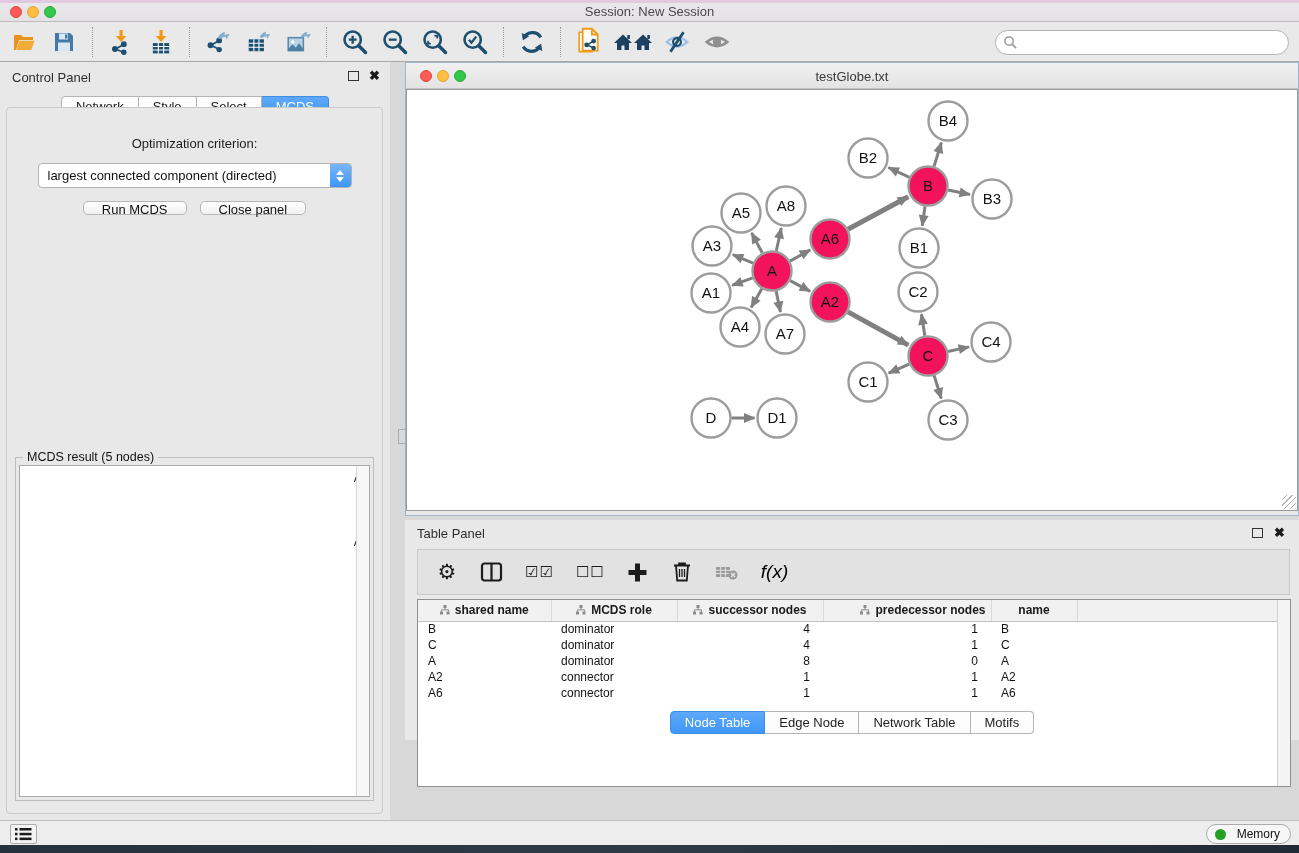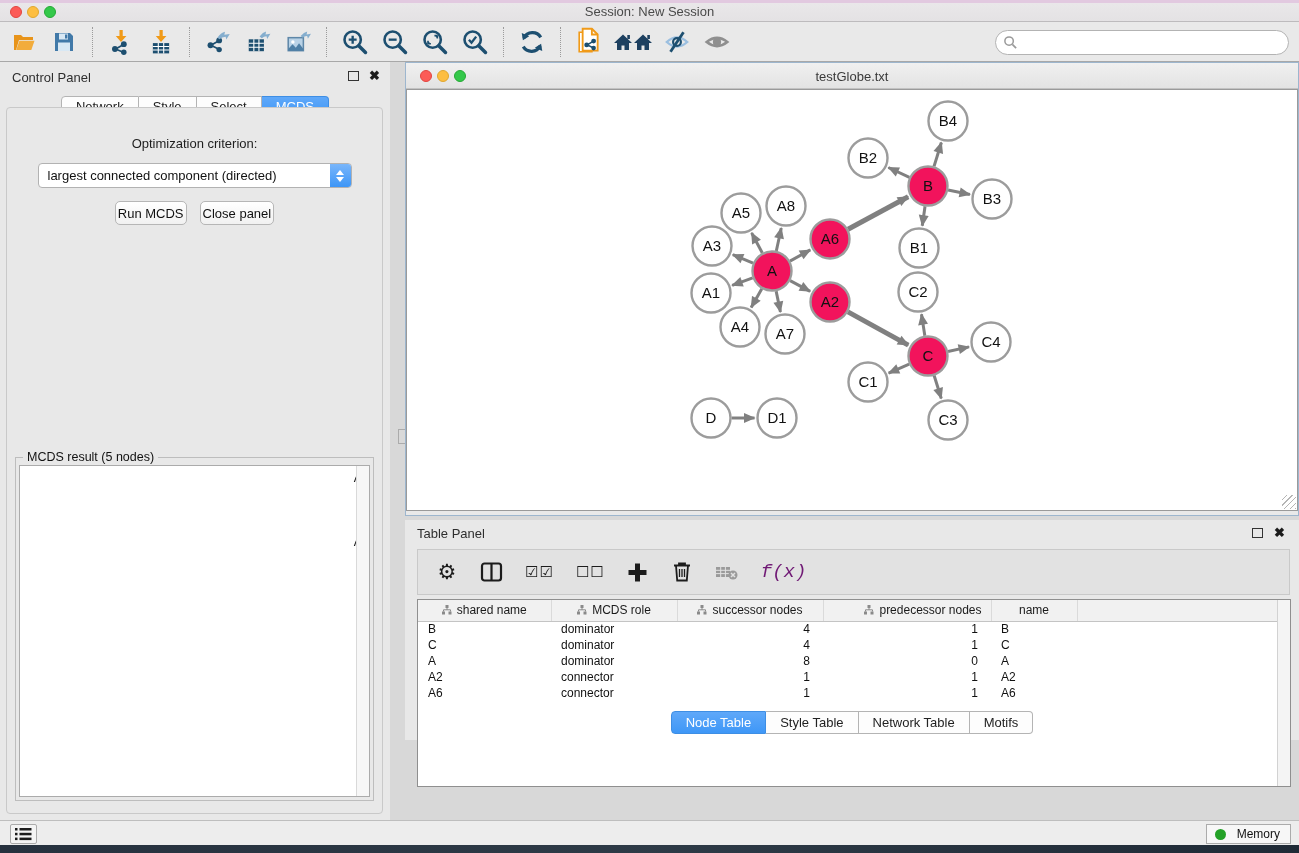--- a/index.html
+++ b/index.html
@@ -45,21 +45,21 @@
   .opt-label { margin-top:28px; text-align:center; font-size:13px; color:#1E1E1E; }
   .dropdown { position:relative; width:314px; height:25px; margin:12px auto 0 auto; background:#FFF;
     border:1px solid #B2B2B2; border-radius:4px; }
   .dropdown .dd-value { display:block; line-height:23px; padding-left:9px; font-size:13px; color:#111;
     white-space:nowrap; overflow:hidden; }
   .dd-stepper { position:absolute; right:0; top:0; width:21px; height:23px; border-radius:0 3px 3px 0;
     background:linear-gradient(#79B6FB,#3D96F7); display:flex; flex-direction:column; align-items:center; justify-content:center; gap:2px; }
   .dd-up { width:0; height:0; border-left:4px solid transparent; border-right:4px solid transparent; border-bottom:5px solid #FFF; }
   .dd-down { width:0; height:0; border-left:4px solid transparent; border-right:4px solid transparent; border-top:5px solid #FFF; }
   .cp-buttons { display:flex; justify-content:center; gap:13px; margin-top:13px; }
-  .btn { height:24px; padding:0 2px; font-size:13px; color:#111; background:linear-gradient(#FFFFFF,#F1F1F1);
+  .btn { height:14px; padding:0 18px; font-size:13px; color:#111; background:linear-gradient(#FFFFFF,#F1F1F1);
     border:1px solid #B6B6B6; border-radius:5px; }
   .result-group { position:absolute; left:8px; right:8px; top:349px; bottom:12px; border:1px solid #BDBDBD;text-align:right; }
   .result-legend { position:absolute; left:7px; top:-8px; background:#E8E8E8; padding:0 4px; font-size:12.5px; color:#111; }
   .result-list-box { position:absolute; left:3px; right:3px; top:7px; bottom:3px; background:#FFF; border:1px solid #ABABAB; }
   .result-scroll { position:absolute; right:0; top:0; bottom:0; width:13px; background:#F7F7F7; border-left:1px solid #D9D9D9; }
   .result-list { list-style:none; padding:4px 0 0 5px; }
   .result-list li { font-size:12.5px; line-height:16px; color:#111; }
 
   
   .v-splitter-handle { position:absolute; left:398px; top:429px; width:9px; height:15px;
@@ -79,40 +79,40 @@
 
   
   .table-panel { position:absolute; left:405px; top:520px; width:894px; height:220px; background:#E8E8E8; }
   .tp-title { position:absolute; left:12px; top:6px; font-size:13px; color:#2E2E2E; }
   .tp-float { right:36px; top:8px; } .tp-close { right:14px; top:5px; }
   .tp-toolbar { position:absolute; left:12px; right:9px; top:29px; height:46px; background:#E2E2E2;
     border:1px solid #C9C9C9; display:flex; align-items:center; gap:22px; padding-left:18px; }
   .tp-ic { display:flex; align-items:center; justify-content:center; min-width:22px; height:26px; }
   .glyph { font-size:21px; color:#1C1C1C; line-height:22px; }
   .glyph-boxes { font-size:15px; color:#1C1C1C; letter-spacing:1px; }
-  .fx { font-family:Liberation Mono, monospace; font-style:italic; font-size:19px; color:#701a75; }
+  .fx { font-family:Liberation Sans, sans-serif; font-style:italic; font-size:19px; color:#000000; }
   .tp-table-wrap { position:absolute; left:12px; right:8px; top:79px; height:188px; background:#FFF;
     border:1px solid #8F8F8F; overflow:hidden; }
   table.node-table { border-collapse:collapse; table-layout:fixed; width:100%; }
   table.node-table th { height:21px; background:#F1F1F1; border-bottom:1px solid #C4C4C4; border-right:1px solid #DADADA;
-    font-size:12px; font-weight:normal; color:#1A1A1A; text-align:center; white-space:nowrap; overflow:hidden; }
+    font-size:12px; font-weight:bold; color:#1A1A1A; text-align:center; white-space:nowrap; overflow:hidden; }
   table.node-table th.filler { border-right:none; }
   table.node-table td { height:16px; font-size:12px; color:#111; white-space:nowrap; overflow:hidden; }
   td.al { text-align:left; padding-left:10px; } td.ar { text-align:right; padding-right:13px; }
   .tree-ic { display:inline-block; vertical-align:-1px; margin-right:5px; }
   .tp-scroll { position:absolute; right:0; top:0; bottom:0; width:13px; background:#F4F4F4; border-left:1px solid #D2D2D2; }
   .tp-tabs { position:absolute; left:0; right:0; bottom:6px; display:flex; justify-content:center; }
   .tp-tabs .tab { height:23px; line-height:21px; }
 
   
   .statusbar { position:absolute; left:0; top:820px; width:1299px; height:25px; background:#EDEDED; border-top:1px solid #BEBEBE; }
   .list-btn { position:absolute; left:10px; top:3px; width:27px; height:20px; background:#F4F4F4;
     border:1px solid #ABABAB; border-radius:2px; display:flex; align-items:center; justify-content:center; }
   .memory-btn { position:absolute; right:8px; top:3px; height:20px; padding:0 10px 0 8px; background:#F7F7F7;
-    border:1px solid #ABABAB; border-radius:0; display:flex; align-items:center; gap:11px; font-size:12px; color:#111; }
+    border:1px solid #ABABAB; border-radius:10px; display:flex; align-items:center; gap:11px; font-size:12px; color:#111; }
   .mem-dot { width:11px; height:11px; border-radius:50%; background:#23A127; }
   .desktop-strip { position:absolute; left:0; top:845px; width:1299px; height:8px;
     background:linear-gradient(90deg,#26313E,#37455361 ,#1F2A36), #28343F; background-color:#28343F; }
 </style>
 </head>
 <body>
 
 <div class="screen">
 
   <div class="titlebar">
@@ -496,21 +496,21 @@
               <td class="al">A6</td>
               <td></td>
             </tr>
           </tbody>
         </table>
       <div class="tp-scroll"></div>
     </div>
 
     <div class="tp-tabs" id="tp-tabs">
         <div class="tab active">Node Table</div>
-        <div class="tab">Style Table</div>
+        <div class="tab">Edge Node</div>
         <div class="tab">Network Table</div>
         <div class="tab">Motifs</div>
       </div>
   </div>
 
   <div class="statusbar">
     <div class="list-btn">
       <svg width="17" height="14" viewBox="0 0 17 14">
         <rect x="0" y="1" width="2.5" height="2.5" fill="#1C1C1C"></rect>
           <rect x="4.5" y="1" width="12" height="2.5" fill="#1C1C1C"></rect>

